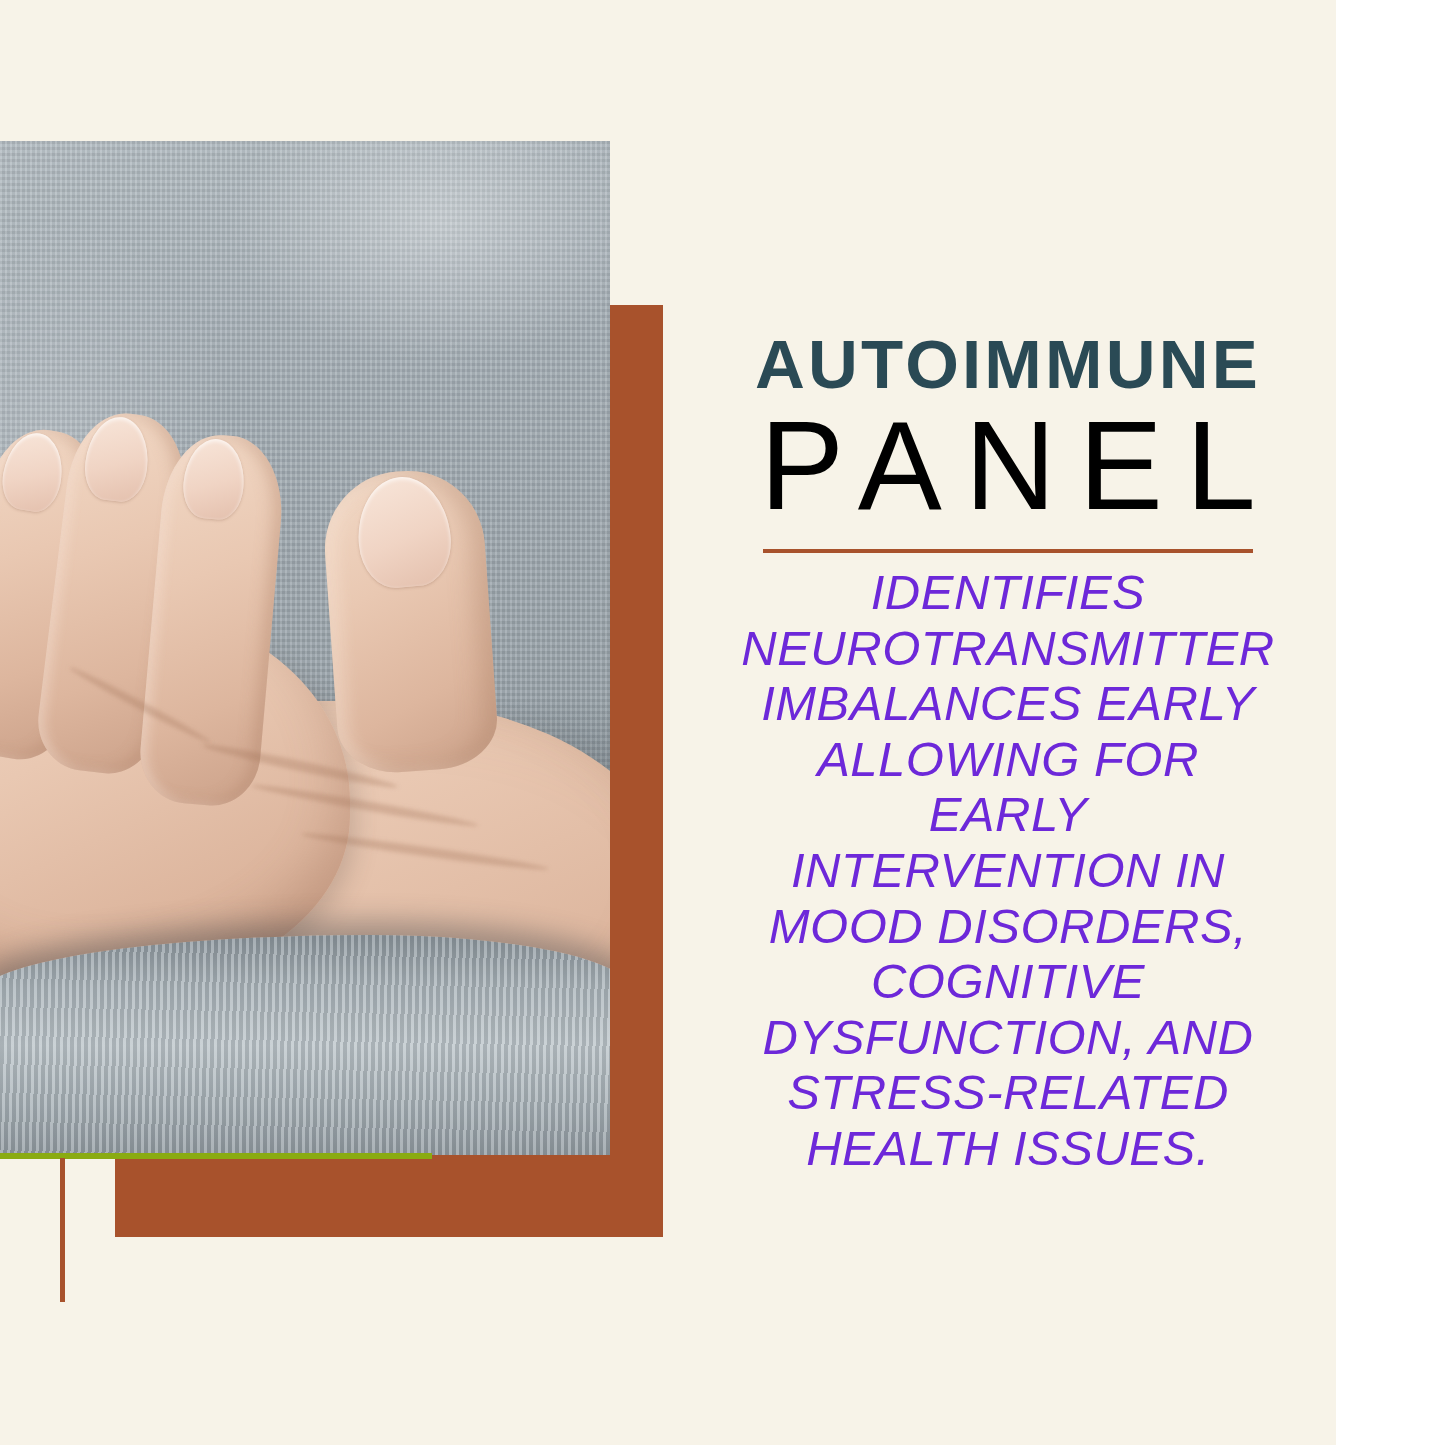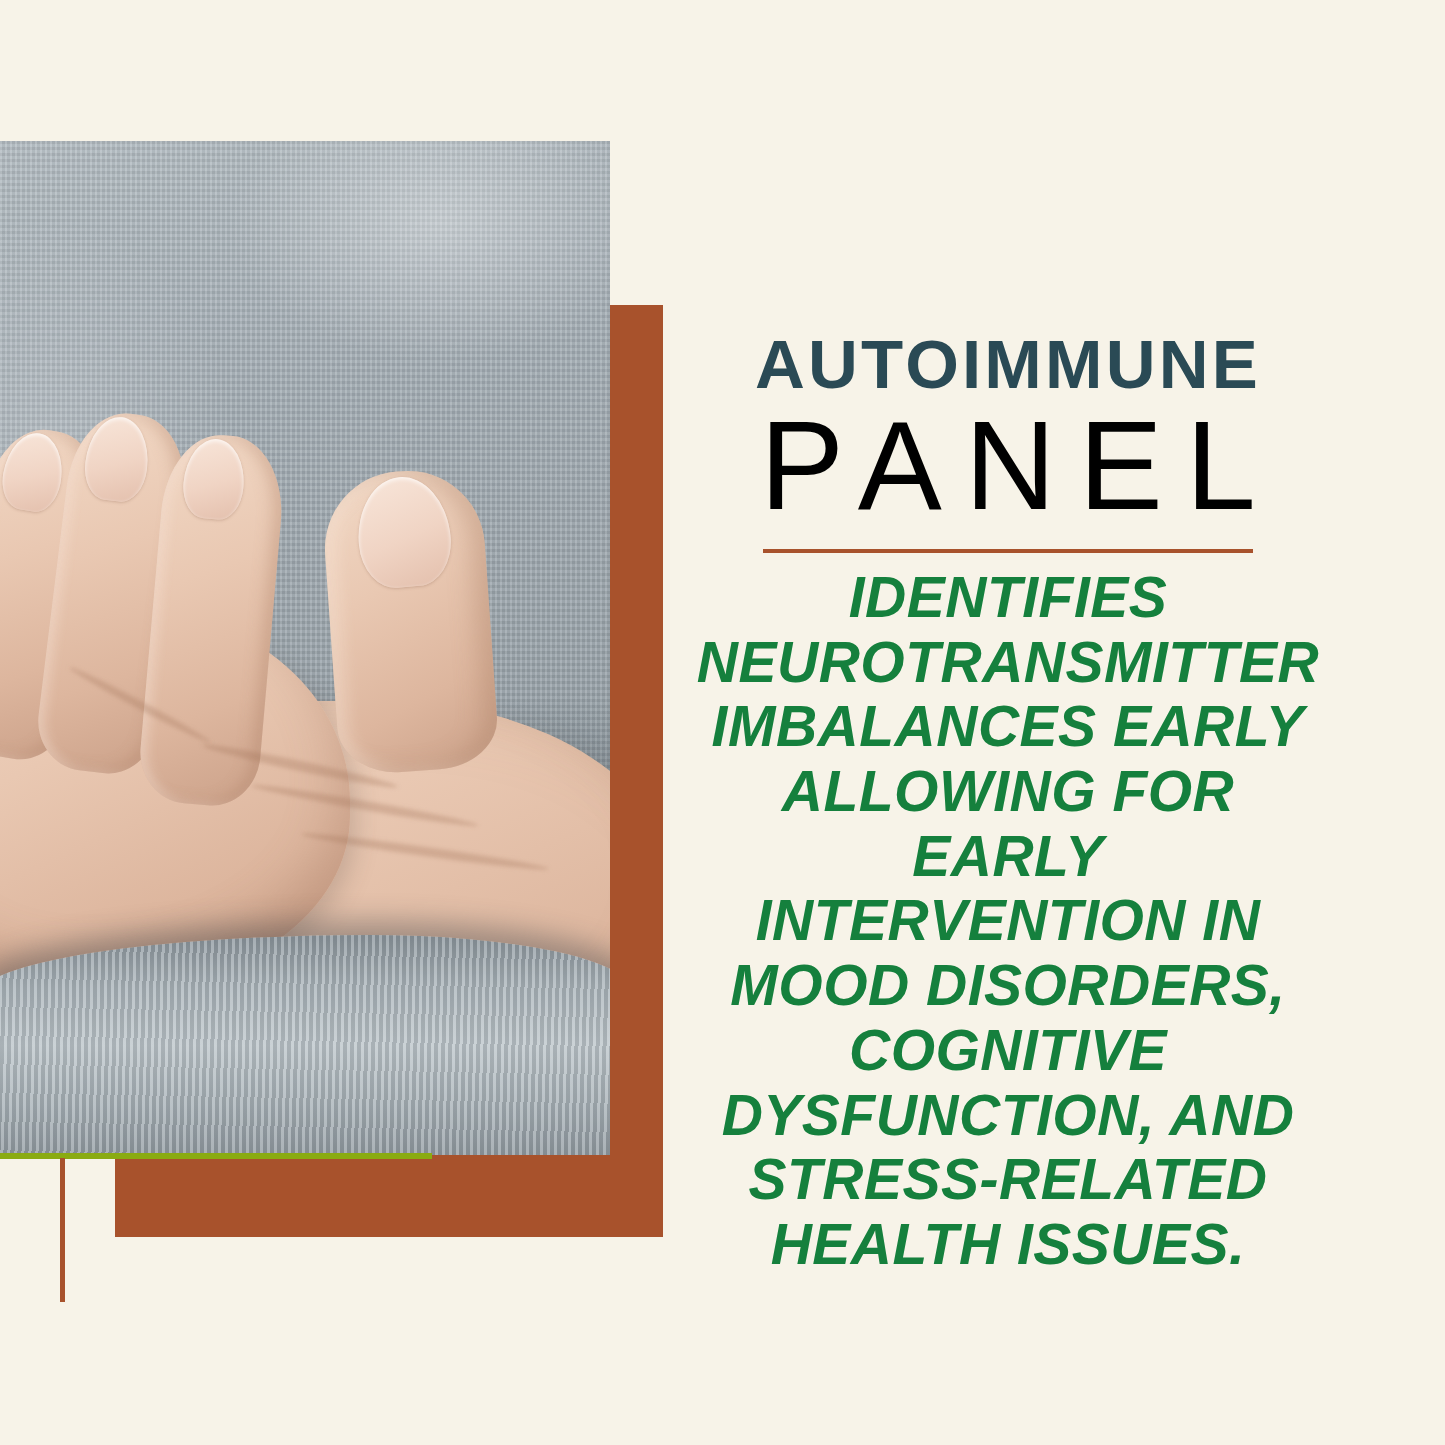--- a/index.html
+++ b/index.html
@@ -2,21 +2,21 @@
 <html><head>
 <meta charset="utf-8">
 <style>
   html, body {
     margin: 0;
     padding: 0;
     background: #ffffff;
   }
   #canvas {
     position: relative;
-    width: 1445px;
+    width: 1336px;
     height: 1445px;
     overflow: hidden;
     font-family: "Liberation Sans", sans-serif;
     background: #F7F3E8;
   }
 
   
   #rust-block {
     position: absolute;
     left: 115px;
@@ -198,24 +198,24 @@
     padding-left: 23px;
     transform: translateY(-4px);
   }
   #title-rule {
     width: 490px;
     height: 4px;
     background: #A8522C;
     margin: 16px auto 0 auto;
   }
   #body-text {
-    color: #15803d;
-    font-size: 57px;
+    color: #6d28d9;
+    font-size: 49px;
     font-style: italic;
-    font-weight: 700;
+    font-weight: 400;
     line-height: 1.135;
     letter-spacing: 0.5px;
     text-align: center;
     margin: 12px 0 0 0;
     white-space: pre-line;
   }
 </style>
 </head>
 <body>
 

